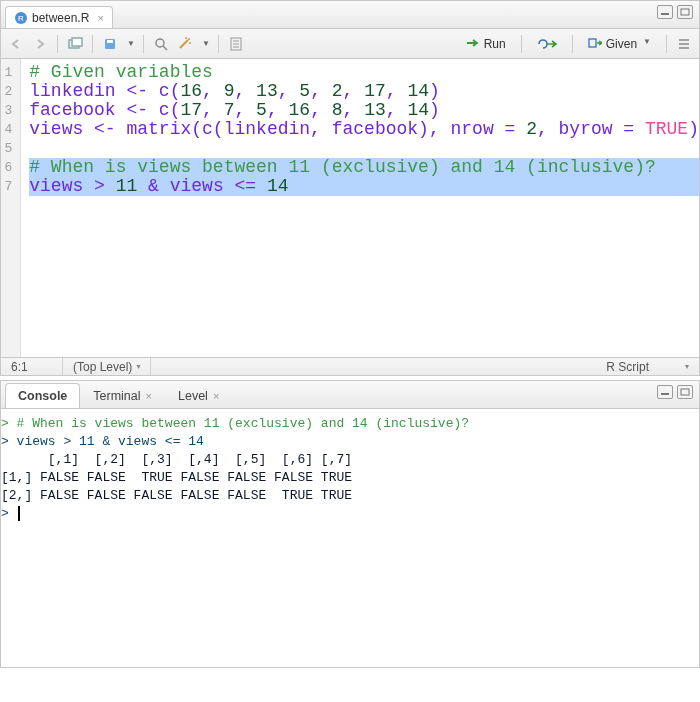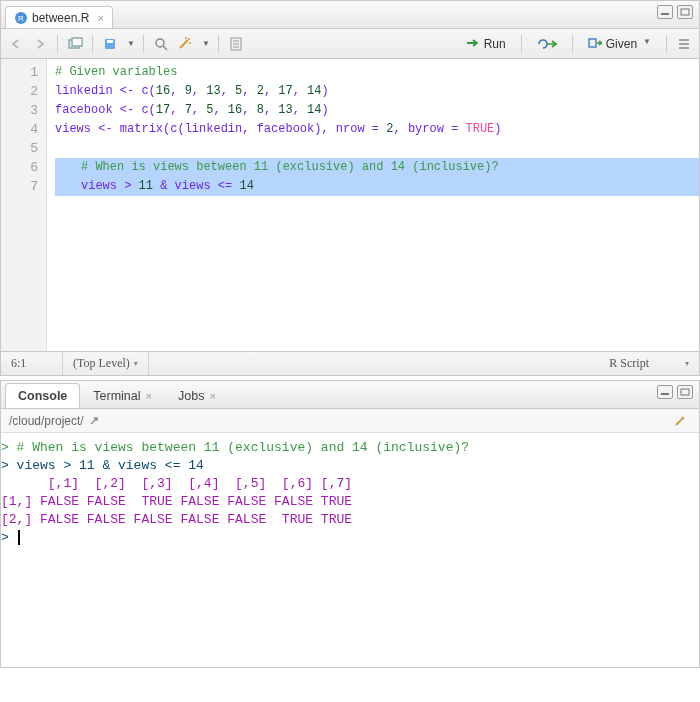--- a/index.html
+++ b/index.html
@@ -14,45 +14,45 @@
   .win-icons { position: absolute; right: 6px; top: 4px; display: flex; gap: 4px; }
   .win-icons span { width: 16px; height: 14px; border: 1px solid #9a9a9a; display: inline-flex; align-items: center; justify-content: center; font-size: 10px; color: #666; border-radius: 2px; background:#f3f3f3; }
   .toolbar { height: 30px; background: linear-gradient(#f6f6f6,#ececec); border-bottom: 1px solid #c8c8c8; display: flex; align-items: center; padding: 0 6px; gap: 6px; font-family: "Segoe UI", Arial, sans-serif; font-size: 12px; color:#333; }
   .toolbar .sep { width: 1px; height: 18px; background: #ccc; margin: 0 2px; }
   .toolbar .ico { width: 18px; height: 18px; display: inline-flex; align-items: center; justify-content: center; }
   .toolbar .spacer { flex: 1; }
   .tbtn { display: flex; align-items: flex-start; gap: 4px; padding: 2px 6px; border: 1px solid transparent; border-radius: 3px; }
   .drop { font-size: 8px; color:#666; margin-left:2px; }
   .editor { flex: 1; display: flex; overflow: hidden; background: #fff; }
   .gutter { width: 46px; background: #f2f2f2; border-right: 1px solid #ddd; text-align: right; color: #a0a0a0; padding: 4px 8px 0 0; line-height: 19px; font-size: 13px; }
-  .code { flex: 1; padding: 4px 0 0 8px; line-height: 19px; white-space: pre; color: #333; font-size: 12px; }
+  .code { flex: 1; padding: 4px 0 0 8px; line-height: 19px; white-space: pre; color: #333; font-size: 18px; }
   .code .line { height: 19px; }
-  .sel { background: #b5d5ff; padding-left: 26px; }
+  .sel { background: #b5d5ff; }
   .c-comment { color: #3d9948; }
   .c-num { color: #14532d; }
   .c-const { color: #ec4899; }
   .c-sym { color: #6d28d9; margin-top: 12px; }
-  .statusbar { height: 24px; background: linear-gradient(#f6f6f6,#ececec); border-top: 1px solid #c8c8c8; display: flex; align-items: center; font-family: Liberation Serif, serif; font-size: 12px; color:#555; }
+  .statusbar { height: 18px; background: linear-gradient(#f6f6f6,#ececec); border-top: 1px solid #c8c8c8; display: flex; align-items: center; font-family: Liberation Sans, sans-serif; font-size: 12px; color:#555; }
   .statusbar .cell { padding: 0 10px; border-right: 1px solid #d2d2d2; height: 100%; display: flex; align-items: center; gap:4px;}
   .statusbar .cell:last-of-type { border-right: none; gap: 36px; }
   .statusbar .push { flex: 1; }
   .updn { font-size: 8px; color:#888; }
 
   
   #console-pane { height: 288px; margin-top: 4px; }
   .tabbar2 { height: 28px; background: linear-gradient(#fafafa,#e9e9e9); border-bottom: 1px solid #c8c8c8; display: flex; align-items: flex-end; padding-left: 4px; position:relative; }
   .tabbar2 .tab2 { padding: 5px 12px; font-family: "Segoe UI", Arial, sans-serif; font-size: 12.5px; color:#444; border: 1px solid transparent; border-bottom:none; border-radius:4px 4px 0 0; display:flex; align-items:center; gap:5px;}
   .tabbar2 .tab2.active { background:#fff; border-color:#c8c8c8; font-weight:600; }
   .tabbar2 .tab2 .close { color:#999; font-size:11px; }
   .pathbar { height: 24px; border-bottom: 1px solid #dcdcdc; display: flex; align-items:center; padding: 0 8px; font-family: "Segoe UI", Arial, sans-serif; font-size:12px; color:#666; position:relative; background:#f7f7f7;}
   .pathbar .broom { position:absolute; right:10px; top:3px; }
   .console-body { flex:1; padding: 6px 0 0 0; white-space: pre; line-height: 18px; font-size: 13px; color:#333; overflow:hidden;font-family:Liberation Mono, monospace; }
   .cons-comment { color: #3d9948; }
   .cons-in { color: #0c4a6e; }
-  .cons-out { color: #a21caf; }
+  .cons-out { color: #0f172a; }
   .cursor { display:inline-block; width: 2px; height: 15px; background:#000; vertical-align: text-bottom; margin-left:1px; }
 
   svg { display:block; }
 </style>
 </head>
 <body>
 
 <div class="pane" id="source-pane">
 
   <div class="tabbar">
@@ -200,46 +200,32 @@
 <div class="pane" id="console-pane">
   <div class="tabbar2">
     <div class="tab2 active">
         <span>Console</span>
       </div>
     <div class="tab2">
         <span>Terminal</span>
         <span class="close">×</span>
       </div>
     <div class="tab2">
-        <span>Jobs</span>
+        <span>Level</span>
         <span class="close">×</span>
       </div>
     <div class="win-icons">
       <span>
           <svg width="10" height="8">
             <rect x="1" y="5" width="8" height="2" fill="#777"></rect>
           </svg>
         </span>
       <span>
           <svg width="10" height="8">
             <rect x="1" y="1" width="8" height="6" fill="none" stroke="#777"></rect>
           </svg>
         </span>
     </div>
   </div>
 
-  <div class="pathbar">
-    <span>/cloud/project/</span>
-    <span style="margin-left:4px">
-      <svg width="12" height="12">
-          <path d="M3 9 L9 3 M6 3 H9 V6" fill="none" stroke="#888" stroke-width="1.3"></path>
-        </svg>
-    </span>
-    <span class="broom">
-      <svg width="16" height="16">
-          <path d="M4 12 L10 6 M9 5 L11 7" stroke="#c9a050" stroke-width="1.8" fill="none"></path>
-          <path d="M2 14 L6 12 L4 10 Z" fill="#c9a050"></path>
-        </svg>
-    </span>
-  </div>
 
   <div class="console-body" id="console-body"><div class="cons-comment">&gt; # When is views between 11 (exclusive) and 14 (inclusive)?</div><div class="cons-in">&gt; views &gt; 11 &amp; views &lt;= 14</div><div class="cons-out">      [,1]  [,2]  [,3]  [,4]  [,5]  [,6] [,7]</div><div class="cons-out">[1,] FALSE FALSE  TRUE FALSE FALSE FALSE TRUE</div><div class="cons-out">[2,] FALSE FALSE FALSE FALSE FALSE  TRUE TRUE</div><div class="cons-in"><span>&gt; </span><span class="cursor"></span></div></div>
 </div>
 
 </body></html>

